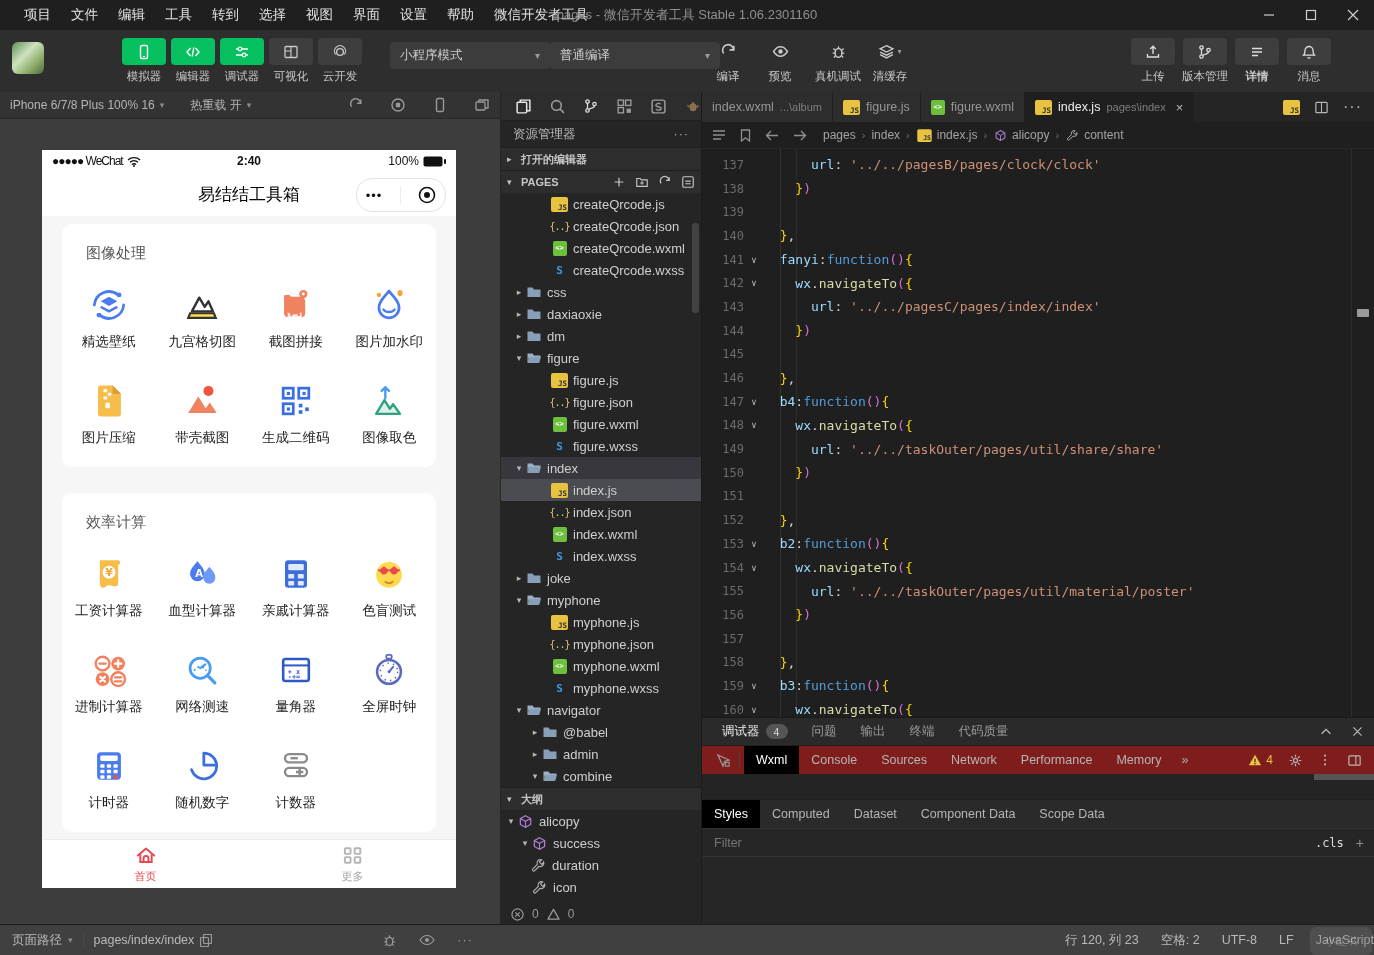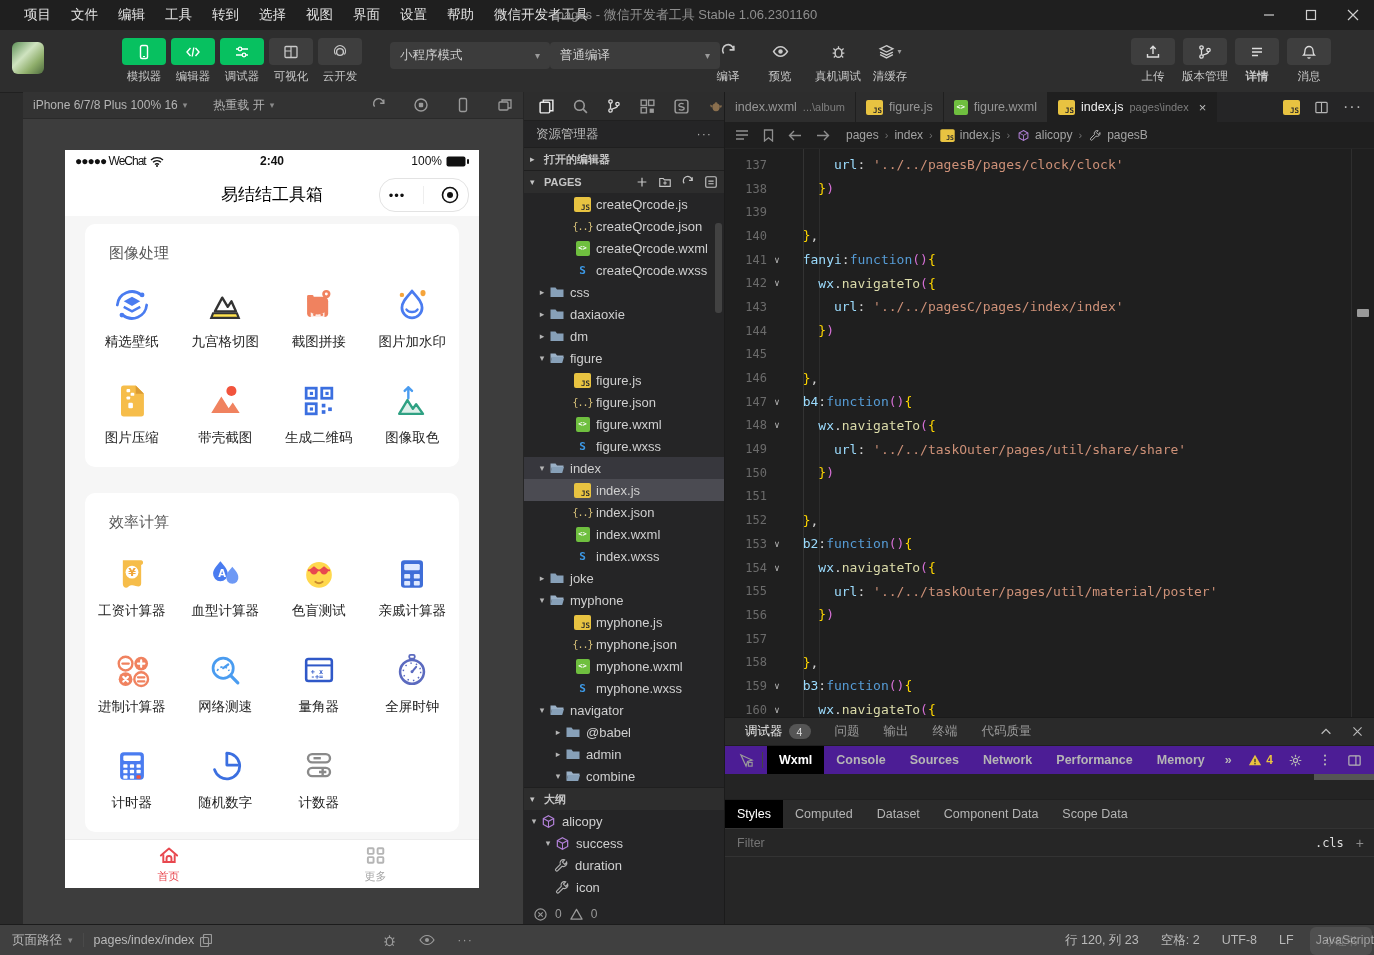--- a/index.html
+++ b/index.html
@@ -17,21 +17,21 @@
   #avatar{position:absolute;left:12px;top:12px;width:32px;height:32px;border-radius:6px;background:linear-gradient(135deg,#5c8f55 0%,#cfe3c0 40%,#8fae6b 70%,#4e6b3e 100%);}
   .tbtn{position:absolute;width:52px;text-align:center;top:8px;}
   .tbtn .ic{margin:0 auto;width:44px;height:27px;border-radius:4px;display:flex;align-items:center;justify-content:center;}
   .tbtn .lb{font-size:11.5px;color:#c9c9c9;margin-top:4px;white-space:nowrap;}
   .tbtn.green .ic{background:#07c160;}
   .tbtn.gray .ic{background:#3e3e3e;}
   .tbtn.bare .ic{background:transparent;}
   .tsel{position:absolute;top:12px;height:27px;background:#3c3c3c;border-radius:4px;display:flex;align-items:center;font-size:12.5px;color:#cfcfcf;padding:0 10px;}
   .tsel .caret{margin-left:auto;color:#9a9a9a;font-size:10px;}
   
-  #main{position:absolute;top:92px;left:0;right:0;bottom:30px;display:flex;margin-left:23px;}
+  #main{position:absolute;top:92px;left:0;right:0;bottom:30px;display:flex;}
   
   #sim{width:500px;background:#3d3d3d;position:relative;flex:none;border-right:1px solid #262626;}
   #simbar{height:26px;background:#333;display:flex;align-items:center;font-size:12px;color:#b5b5b5;padding:0 10px;border-bottom:1px solid #2a2a2a;}
   #simbar .dd{margin-right:26px;display:flex;align-items:center;gap:5px;}
   #simbar .ics{margin-left:auto;display:flex;gap:26px;align-items:center;color:#9a9a9a;}
   #phone{position:absolute;left:42px;top:58px;width:414px;height:738px;background:#fff;overflow:hidden;}
   #pstatus{height:22px;display:flex;align-items:center;padding:0 10px;font-size:12px;color:#111;}
   #ptime{position:absolute;left:50%;transform:translateX(-50%);font-weight:bold;}
   #pbat{margin-left:auto;display:flex;align-items:center;gap:4px;}
   #pnav{height:44px;position:relative;display:flex;align-items:center;justify-content:center;font-size:17px;color:#000;background:#fff;}
@@ -88,21 +88,21 @@
   #guides2{position:absolute;top:0;bottom:0;left:94px;width:1px;background:#2c2c2c;}
   #codescroll{position:absolute;top:0;bottom:0;right:0;width:22px;border-left:1px solid #2e2e2e;}
   #codehandle{position:absolute;top:160px;right:5px;width:12px;height:8px;background:#9a9a9a;border-radius:1px;}
   
   #devtools{height:207px;flex:none;background:#242424;border-top:1px solid #1a1a1a;display:flex;flex-direction:column;}
   #dtabs{height:27px;display:flex;align-items:center;gap:4px;padding:0 10px;background:#2a2a2a;font-size:12.5px;}
   .dtab{padding:0 10px;color:#9a9a9a;display:flex;align-items:center;gap:6px;height:100%;cursor:pointer;}
   .dtab.active{color:#efefef;}
   .badge{background:#555;color:#ddd;border-radius:8px;min-width:16px;height:15px;font-size:10.5px;display:flex;align-items:center;justify-content:center;padding:0 3px;}
   #dtabs .ops{margin-left:auto;display:flex;gap:18px;align-items:center;color:#bbb;}
-  #chromerow{height:28px;display:flex;align-items:center;background:#4c1d95;border-top:1px solid #1f1f1f;font-size:12.5px;padding-left:6px;font-weight:bold;}
+  #chromerow{height:28px;display:flex;align-items:center;background:#7f1d1d;border-top:1px solid #1f1f1f;font-size:12.5px;padding-left:6px;}
   .ctab{padding:0 12px;height:100%;display:flex;align-items:center;color:#b5b5b5;cursor:pointer;}
   .ctab.active{background:#000;color:#fff;}
   #chromerow .more{color:#b5b5b5;padding:0 8px;}
   #chromerow .right{margin-left:auto;display:flex;align-items:center;gap:15px;padding-right:12px;}
   #warncount{display:flex;align-items:center;gap:4px;color:#e9c341;font-size:12px;}
   #wxmlgap{height:25px;background:#242424;position:relative;}
   #wxmlgap .sb{position:absolute;right:0;top:0;width:60px;height:6px;background:#555;}
   #stylesrow{height:28px;display:flex;align-items:center;background:#2a2a2a;border-top:1px solid #1f1f1f;font-size:12.5px;}
   #filterrow{height:27px;display:flex;align-items:center;background:#262626;border-top:1px solid #333;border-bottom:1px solid #333;padding:0 10px;font-size:12.5px;}
   #filterrow input{background:transparent;border:none;outline:none;color:#bbb;font-size:12.5px;flex:1;font-family:inherit;}
@@ -487,43 +487,43 @@
                       <path d="M19 10c4.5 5.5 8 9 8 13.5A8.2 8.2 0 0119 32a8.2 8.2 0 01-8-8.5C11 19 14.5 15.5 19 10z" fill="#4a7cf0"></path>
                       <path d="M32 16c3.5 4.3 6.5 7.3 6.5 11a6.6 6.6 0 11-13 0c0-3.7 3-6.7 6.5-11z" fill="#6e99f5"></path>
                       <text x="21" y="27.5" font-size="11" font-weight="bold" fill="#fff" text-anchor="middle" font-family="DejaVu Sans">A</text>
                     </svg>
                   </span>
                   <span class="glabel">血型计算器</span>
                 </div>
                 <div class="gitem">
                   <span>
                     <svg viewBox="0 0 48 48" width="44" height="44">
-                      <circle cx="24" cy="25" r="14" fill="#ffd84d"></circle>
-                      <path d="M12 20h24" stroke="#e8484f" stroke-width="2"></path>
-                      <path d="M14 19l4.5-3.5L23 19c0 3.5-2.2 5.5-4.5 5.5S14 22.5 14 19z" fill="#e8484f"></path>
-                      <path d="M25 19l4.5-3.5L34 19c0 3.5-2.2 5.5-4.5 5.5S25 22.5 25 19z" fill="#e8484f"></path>
-                      <path d="M20 32.5c2.5 2 5.5 2 8 0" stroke="#c98a2e" stroke-width="2" fill="none" stroke-linecap="round"></path>
-                    </svg>
-                  </span>
-                  <span class="glabel">色盲测试</span>
-                </div>
-                <div class="gitem">
-                  <span>
-                    <svg viewBox="0 0 48 48" width="44" height="44">
                       <rect x="12" y="9" width="24" height="30" rx="3.5" fill="#3f6ed8"></rect>
                       <rect x="15.5" y="13" width="17" height="7" rx="1.5" fill="#dfe9ff"></rect>
                       <g fill="#dfe9ff">
                         <rect x="15.5" y="24" width="6.5" height="5" rx="1"></rect>
                         <rect x="26" y="24" width="6.5" height="5" rx="1"></rect>
                         <rect x="15.5" y="31.5" width="6.5" height="5" rx="1"></rect>
                         <rect x="26" y="31.5" width="6.5" height="5" rx="1"></rect>
                       </g>
                     </svg>
                   </span>
                   <span class="glabel">亲戚计算器</span>
+                </div>
+                <div class="gitem">
+                  <span>
+                    <svg viewBox="0 0 48 48" width="44" height="44">
+                      <circle cx="24" cy="25" r="14" fill="#ffd84d"></circle>
+                      <path d="M12 20h24" stroke="#e8484f" stroke-width="2"></path>
+                      <path d="M14 19l4.5-3.5L23 19c0 3.5-2.2 5.5-4.5 5.5S14 22.5 14 19z" fill="#e8484f"></path>
+                      <path d="M25 19l4.5-3.5L34 19c0 3.5-2.2 5.5-4.5 5.5S25 22.5 25 19z" fill="#e8484f"></path>
+                      <path d="M20 32.5c2.5 2 5.5 2 8 0" stroke="#c98a2e" stroke-width="2" fill="none" stroke-linecap="round"></path>
+                    </svg>
+                  </span>
+                  <span class="glabel">色盲测试</span>
                 </div>
                 <div class="gitem">
                   <span>
                     <svg viewBox="0 0 48 48" width="44" height="44">
                       <circle cx="17" cy="17" r="7.5" fill="none" stroke="#f0825f" stroke-width="2.6"></circle>
                       <circle cx="34" cy="17" r="7.5" fill="#f0825f"></circle>
                       <circle cx="17" cy="34" r="7.5" fill="#f0825f"></circle>
                       <circle cx="34" cy="34" r="7.5" fill="none" stroke="#f0825f" stroke-width="2.6"></circle>
                       <path d="M13.5 17h7" stroke="#f0825f" stroke-width="2.4" stroke-linecap="round"></path>
                       <path d="M30.5 17h7M34 13.5v7" stroke="#fff" stroke-width="2.4" stroke-linecap="round"></path>
@@ -1093,21 +1093,21 @@
               </span>
               <span>alicopy</span>
             </span>
             <span class="csep">›</span>
             <span class="crumb">
               <span style="display:flex;transform:scale(.85);">
                 <svg viewBox="0 0 16 16" width="15" height="15">
                   <path d="M13.5 4.2a3.6 3.6 0 01-4.8 4.6L4 13.5a1.4 1.4 0 01-2-2l4.7-4.7a3.6 3.6 0 014.6-4.8L9 4.3l2.7 2.7z" fill="none" stroke="#b3b3b3" stroke-width="1.2"></path>
                 </svg>
               </span>
-              <span>pagesB</span>
+              <span>content</span>
             </span>
           </span>
       </div>
       <div id="code">
         <div id="guides"></div>
           <div id="guides2"></div>
         <div id="codelines">
             <div class="cline">
               <span class="ln">137</span>
               <span class="fold"></span>

